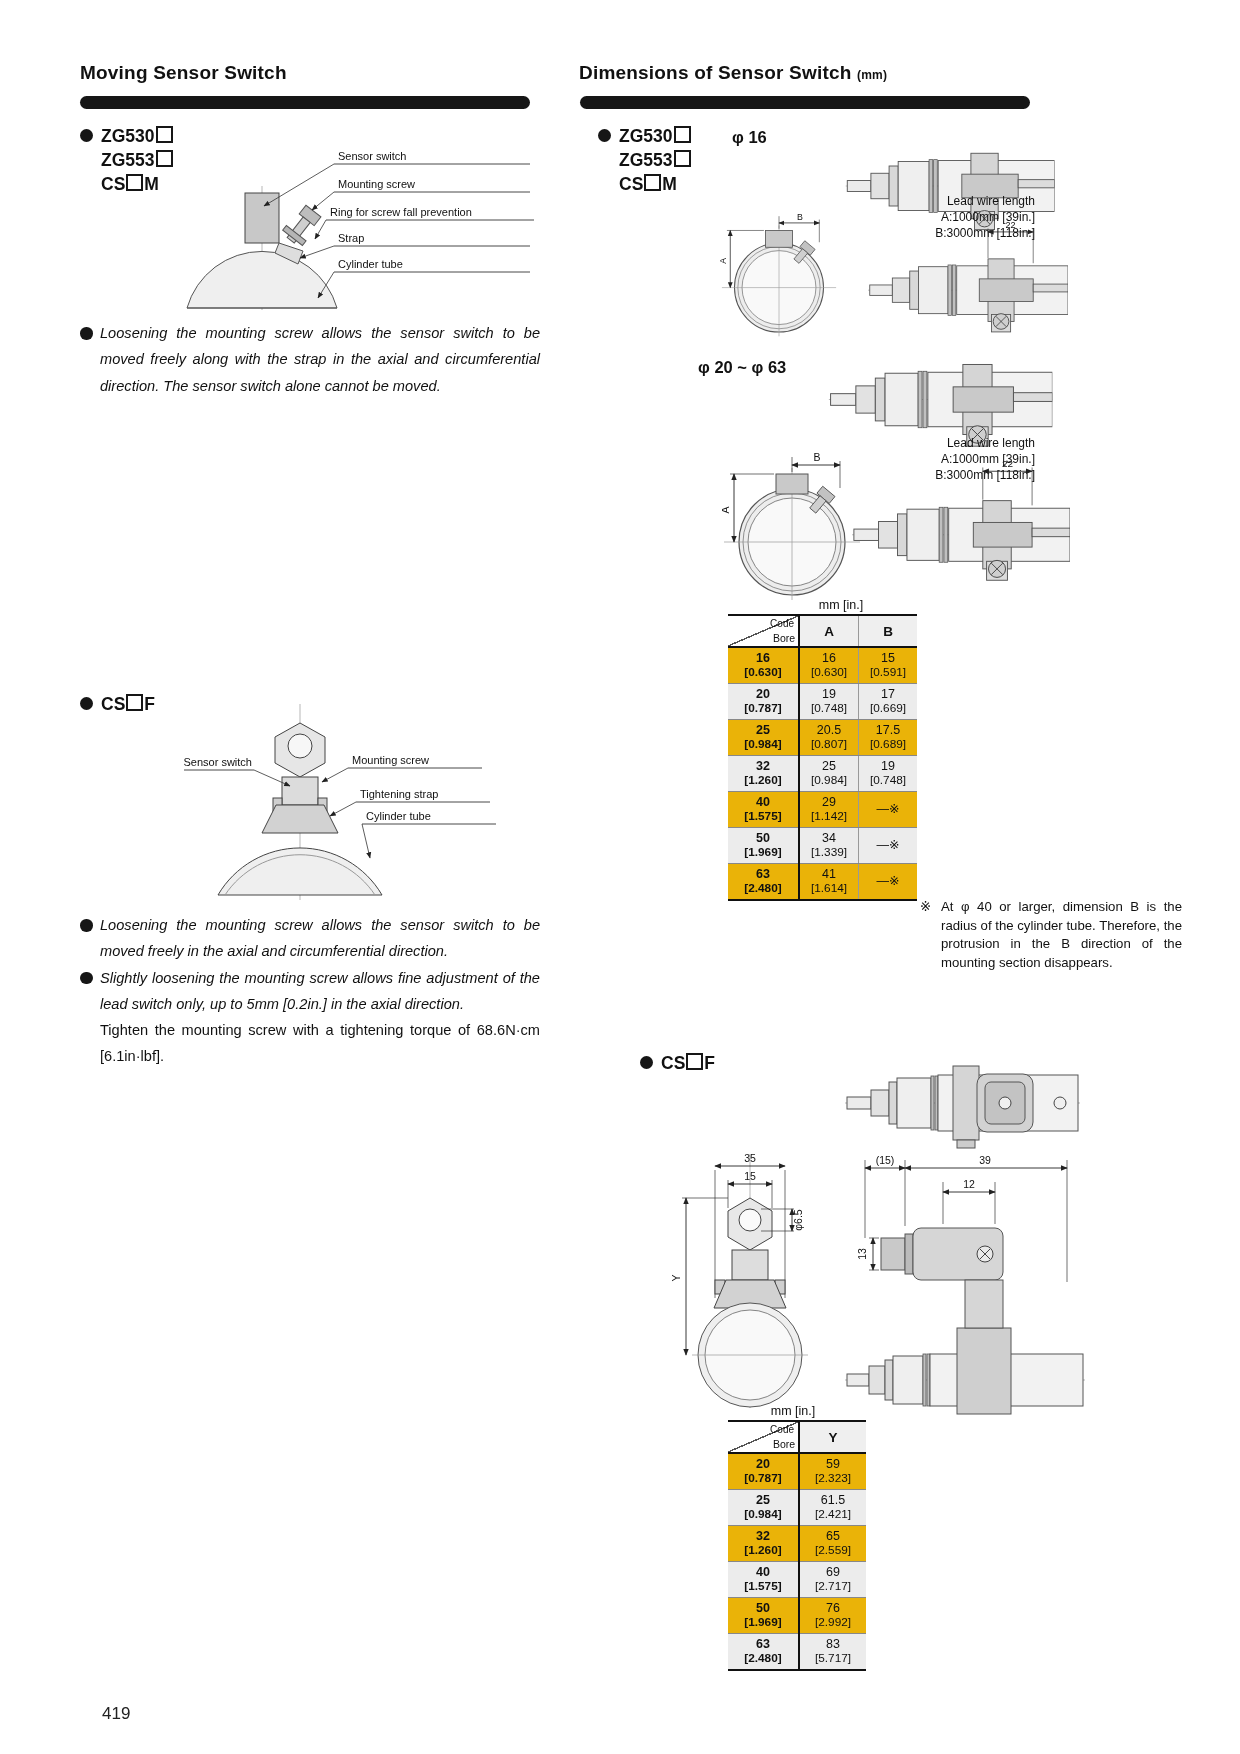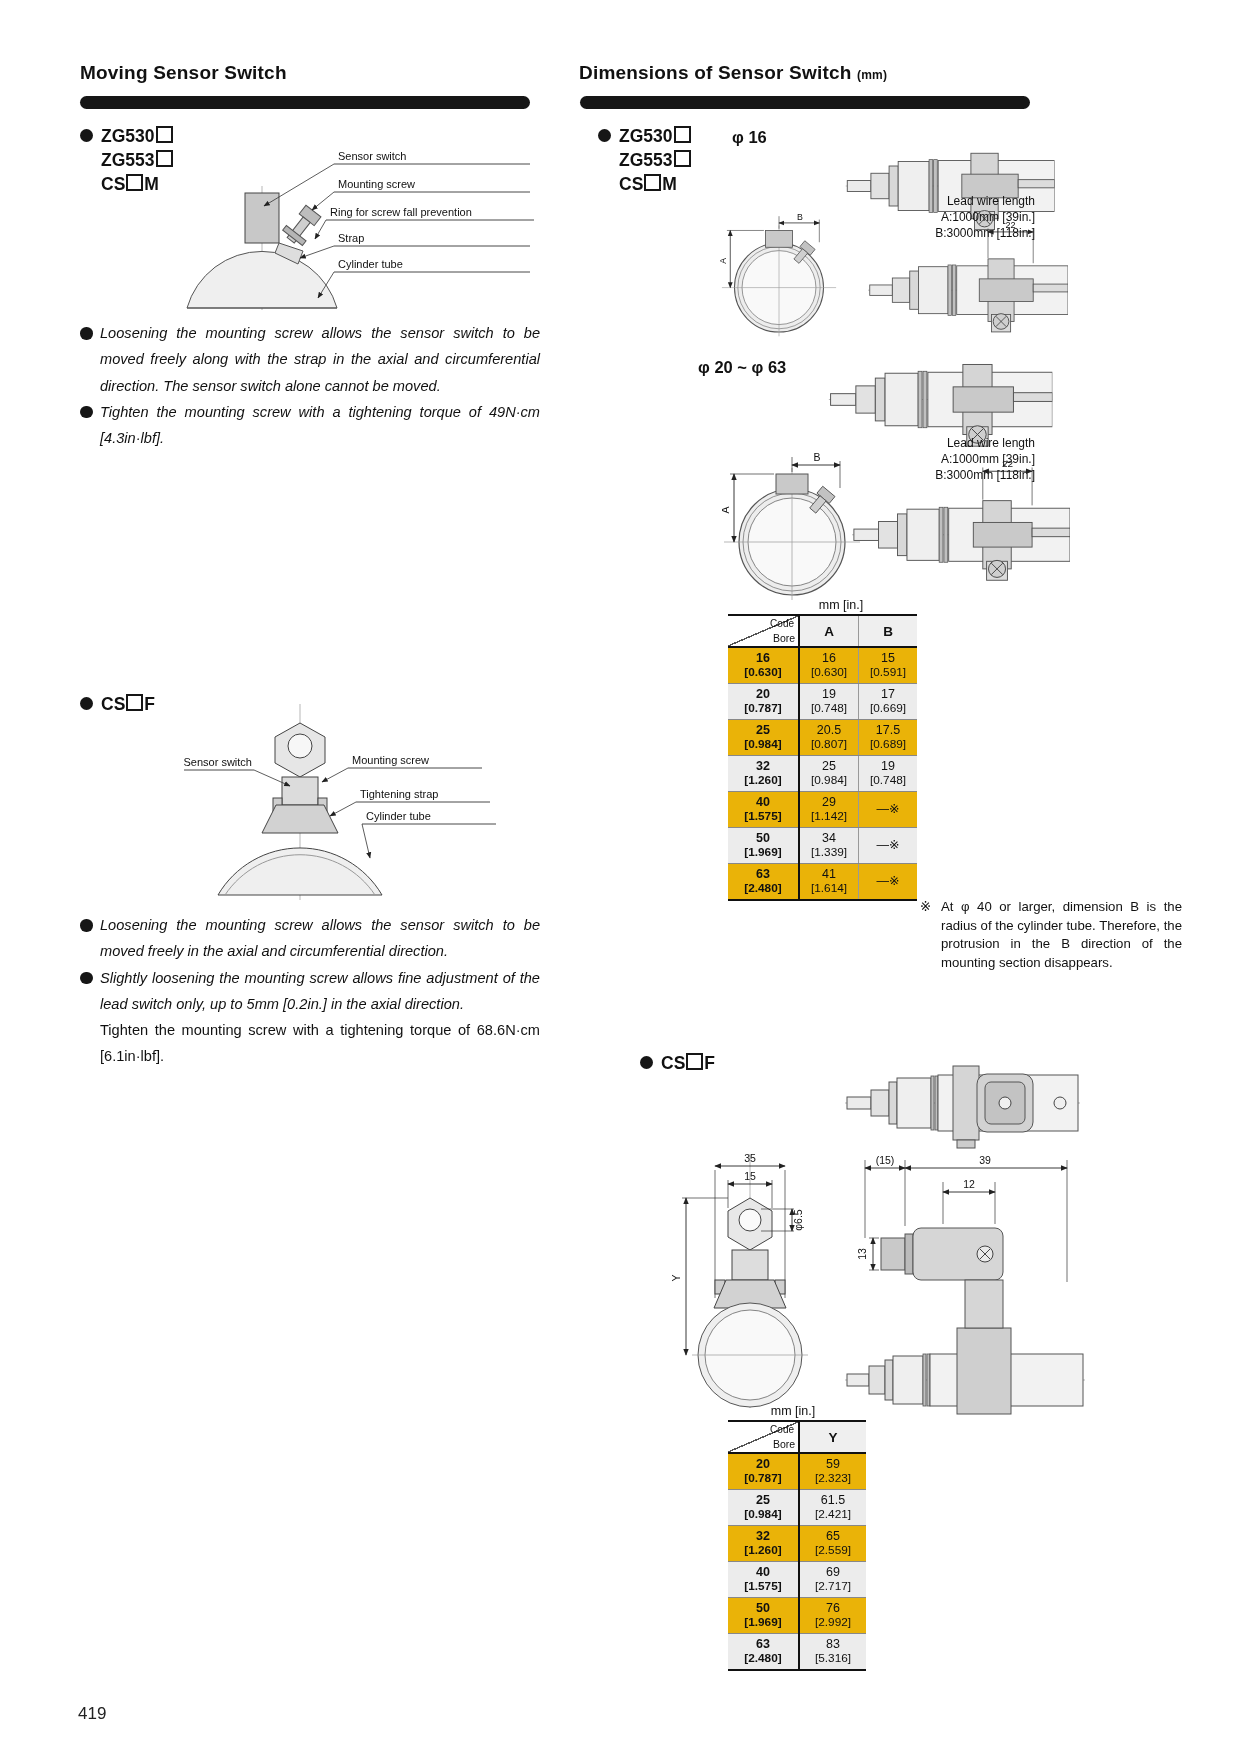--- a/index.html
+++ b/index.html
@@ -22,21 +22,21 @@
   .blist{font-size:14.6px;line-height:1.8;text-align:justify;}
   .bitem{position:relative;padding-left:20px;font-style:italic;}
   .bitem .dot{position:absolute;left:0;top:7px;width:12.5px;height:12.5px;}
   .bcont{padding-left:20px;}
   .phi{font-size:16.5px;font-weight:bold;white-space:nowrap;}
   .leadnote{font-size:12px;line-height:1.32;text-align:right;}
   .unit{font-size:12.5px;text-align:center;}
   .note{font-size:13.2px;line-height:1.42;}
   .note .note-mk{position:absolute;left:0;top:0;}
   .note .note-tx{display:block;padding-left:21px;text-align:justify;}
-  .pagenum{font-size:17px;color:#222;}
+  .pagenum{font-size:17px;color:#222;margin-left:24px;}
 
   table.dim-table{position:absolute;border-collapse:collapse;border-top:2.5px solid #111;border-bottom:2.5px solid #111;background:#eab308;}
   .dim-table th,.dim-table td{padding:0;text-align:center;vertical-align:middle;}
   .dim-table thead th{background:#efefef;border-bottom:2px solid #111;font-size:13.5px;height:30px;}
   .dim-table thead th.corner{background:
       linear-gradient(to bottom right,#ffffff calc(50% - .7px),#555 calc(50% - .7px),#555 calc(50% + .7px),#ffffff calc(50% + .7px));
       position:relative;}
   .dim-table tbody td{border-bottom:1px solid #888;font-size:12.5px;height:35px;line-height:1.18;}
   .dim-table tbody tr:last-child td{border-bottom:none;}
   .dim-table th:first-child,.dim-table td:first-child{border-right:2px solid #111;}
@@ -145,21 +145,20 @@
   <text x="206" y="96" class="lab">Strap</text>
   <line x1="202" y1="100" x2="398" y2="100" class="ul"></line>
   <line x1="202" y1="100" x2="168" y2="112" class="ldr" marker-end="url(#ah)"></line>
   <text x="206" y="122" class="lab">Cylinder tube</text>
   <line x1="202" y1="126" x2="398" y2="126" class="ul"></line>
   <line x1="202" y1="126" x2="186" y2="152" class="ldr" marker-end="url(#ah)"></line>
 </svg>
 
 <div class="abs blist" style="left:80px;top:320px;width:460px">
   <div class="bitem"><span class="dot"></span><span>Loosening the mounting screw allows the sensor switch to be moved freely along with the strap in the axial and circumferential direction. The sensor switch alone cannot be moved.</span></div>
-  <div class="bitem"><span class="dot"></span><span>Tighten the mounting screw with a tightening torque of 49N·cm [4.3in·lbf].</span></div>
 </div>
 
 <div class="abs head-line" style="left:80px;top:694px">
   <span class="dot"></span><span>CS</span><span class="sqbox"></span><span>F</span>
 </div>
 
 <svg class="abs" style="left:130px;top:700px" width="410" height="205" viewBox="0 0 410 205">
   <line x1="170" y1="4" x2="170" y2="200" class="cl"></line>
   <polygon points="170,23 195,37 195,63 170,77 145,63 145,37" fill="#e6e6e6" stroke="#444"></polygon>
   <circle cx="170" cy="46" r="12" fill="#f7f7f7" stroke="#444"></circle>
@@ -507,19 +506,19 @@
           <div class="inch">[2.992]</div>
         </td>
     </tr>
     <tr>
       <td class="bore">
           <div>63</div>
           <div class="inch">[2.480]</div>
         </td>
       <td>
           <div>83</div>
-          <div class="inch">[5.316]</div>
+          <div class="inch">[5.717]</div>
         </td>
     </tr>
   </tbody>
 </table>
 
 <div class="abs pagenum" style="left:78px;top:1704px">419</div>
 
 </body></html>

